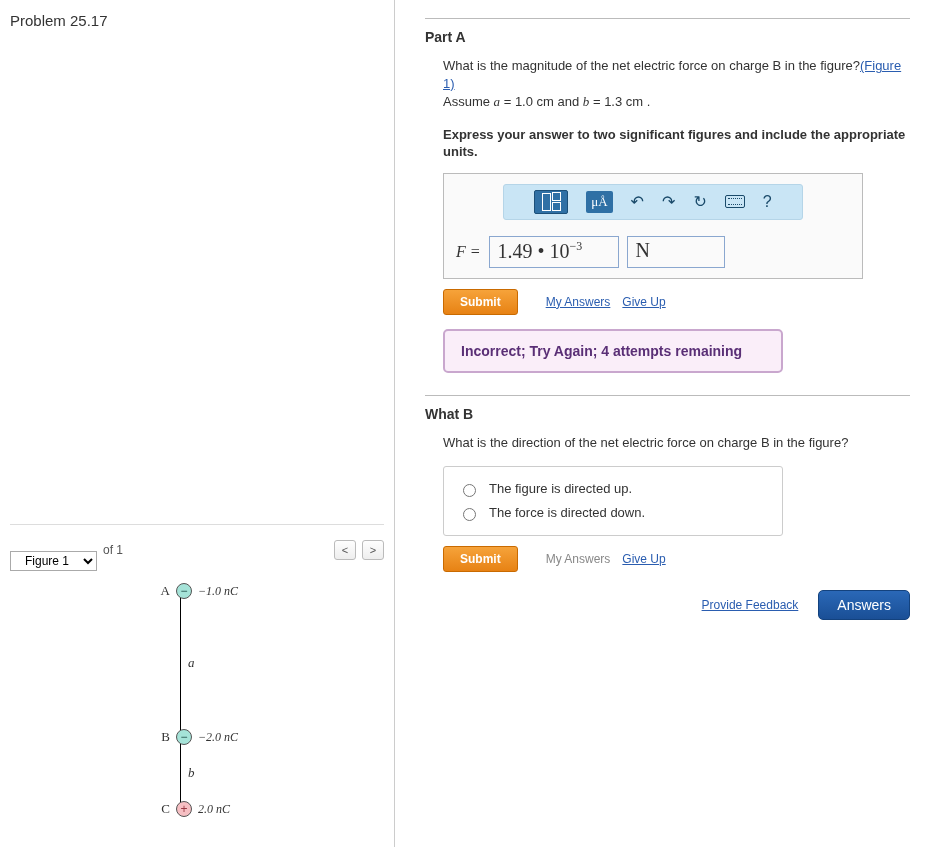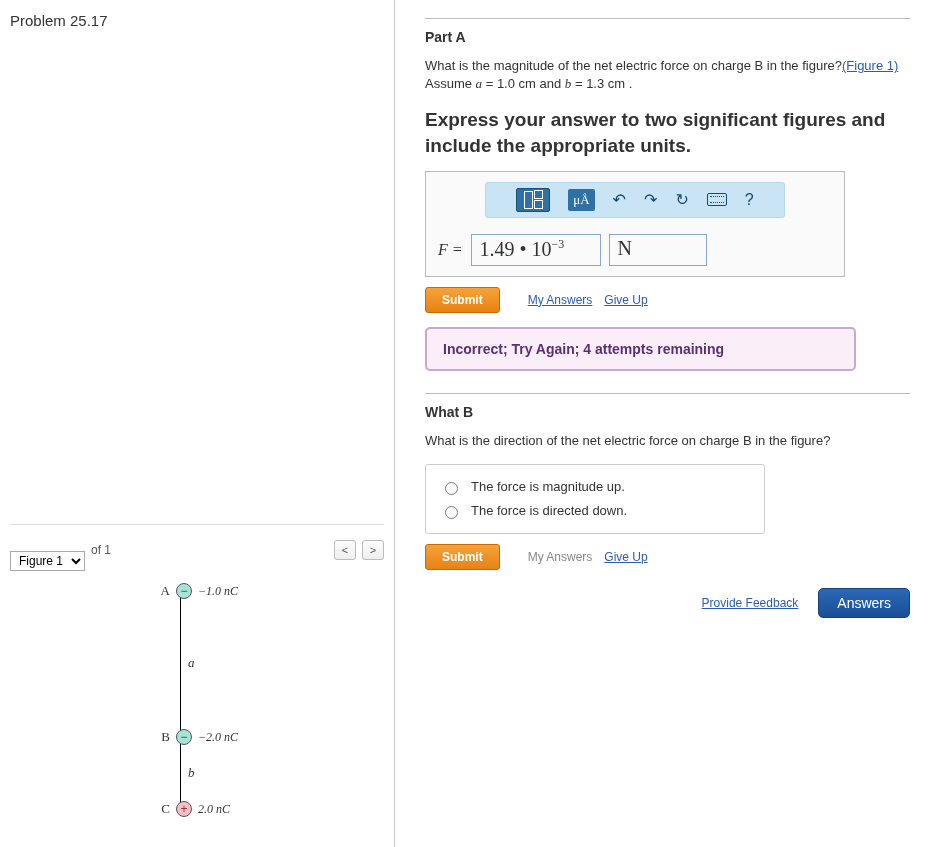--- a/index.html
+++ b/index.html
@@ -36,21 +36,21 @@
   }
   .figure-header {
     display: flex;
     align-items: center;
     gap: 6px;
     margin-bottom: 8px;
   }
   .figure-select {
     border: 1px solid #aaa;
     font-size: 12px;
-    padding: 1px 4px;
+    padding: 1px 10px;
     background: #fff;
     margin-top: 22px;
   }
   .figure-of { font-size: 12px; color: #555; }
   .nav-buttons { margin-left: auto; display: flex; gap: 6px; }
   .nav-btn {
     width: 22px; height: 20px;
     border: 1px solid #bbb;
     border-radius: 3px;
     background: linear-gradient(#fefefe,#eee);
@@ -111,27 +111,27 @@
   .right-pane {
     flex: 1;
     padding: 0 18px 20px 30px;
   }
   .hr { border-top:1px solid #bbb; margin: 18px 0 10px 0; }
   .part-title {
     font-weight: bold;
     font-size: 14px;
     margin: 8px 0 12px 0;
   }
-  .part-body { }
+  .part-body { margin-left: 18px; }
   .prompt-line { font-size: 13px; line-height:1.4; }
   .flink { color:#2a5db0; text-decoration:underline; cursor:pointer; }
   .serif-it { font-family:'Times New Roman',serif; font-style:italic; }
   .bold-instr {
     font-weight: bold;
-    font-size: 19px;
+    font-size: 13px;
     margin: 14px 0 12px 0;
     line-height:1.35;
   }
   .answer-box {
     border: 1px solid #bbb;
     background: #fafafa;
     padding: 10px 12px 10px 12px;
     width: 420px;
   }
   .toolbar {
@@ -217,21 +217,21 @@
   .sr-links { display:flex; gap:12px; }
   .feedback-box {
     margin-top: 14px;
     border:2px solid #c9a7ce;
     background:#faeef9;
     color:#5a2f76;
     font-weight:bold;
     font-size:14px;
     padding: 12px 16px;
     border-radius:5px;
-    width: 431px;
+    width: 340px;
   }
   .radio-card {
     border:1px solid #ccc;
     border-radius:3px;
     width: 340px;
     padding: 10px 14px;
     background:#fff;
     margin: 14px 0 10px 0;
   }
   .radio-row {
@@ -360,21 +360,21 @@
       <div class="feedback-box">Incorrect; Try Again; 4 attempts remaining</div>
     </div>
 
     <div class="hr" style="margin-top:22px;"></div>
     <div class="part-title">What B</div>
     <div class="part-body">
       <div class="prompt-line">What is the direction of the net electric force on charge B in the figure?</div>
       <div class="radio-card">
         <label class="radio-row">
           <input type="radio" name="dir" style="">
-          <span>The force is magnitude up.</span>
+          <span>The figure is directed up.</span>
         </label>
         <label class="radio-row">
           <input type="radio" name="dir" style="">
           <span>The force is directed down.</span>
         </label>
       </div>
       <div class="submit-row">
         <button class="submit-btn">Submit</button>
         <div class="sr-links">
           <span class="sr-link disabled">My Answers</span>

